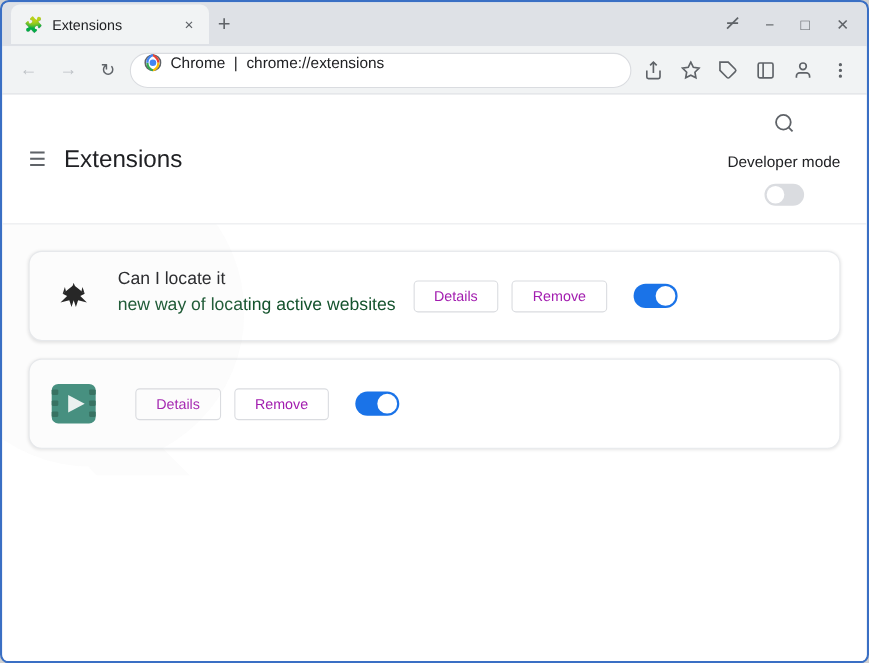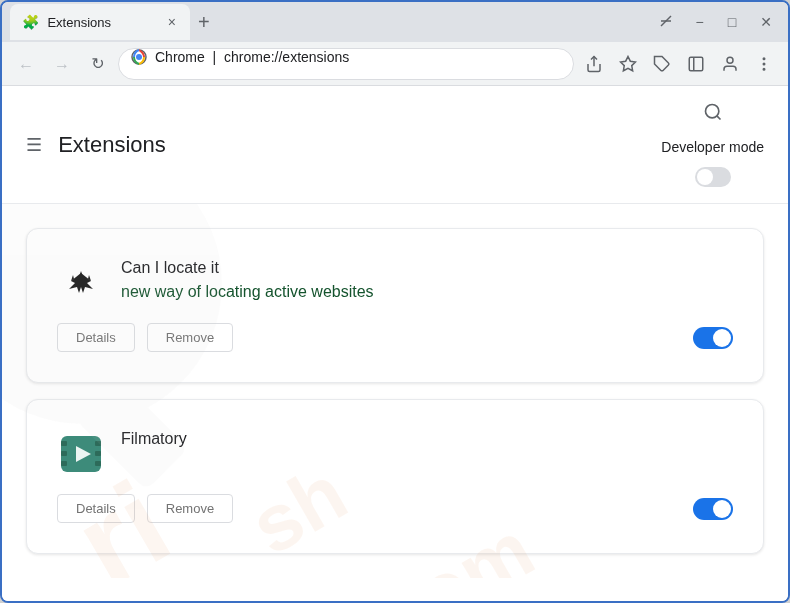--- a/index.html
+++ b/index.html
@@ -287,23 +287,23 @@
       transform: rotate(-45deg);
       top: 180px;
       left: 100px;
     }
 
     
     .extension-card {
       background: #fff;
       border: 1px solid #e8eaed;
       border-radius: 12px;
-      padding: 30px;
-      display: flex;
-      flex-direction: column;
+      padding: 16px;
+      display: flex;
+      flex-direction: row;
       gap: 16px;
       box-shadow: 0 1px 3px rgba(0,0,0,0.1);
     }
 
     .card-top {
       display: flex;
       align-items: flex-start;
       gap: 16px;
     }
 
@@ -335,21 +335,21 @@
 
     .card-bottom {
       display: flex;
       align-items: center;
       gap: 12px;
     }
 
     .ext-btn {
       border: 1px solid #dadce0;
       background: #fff;
-      color: #737373;
+      color: #a21caf;
       font-size: 13px;
       font-weight: 500;
       padding: 6px 18px;
       border-radius: 4px;
       cursor: pointer;
     }
 
     .spacer { flex: 1; }
 
     .toggle-on {
@@ -535,21 +535,20 @@
               <rect x="4" y="21" width="6" height="5" rx="1" fill="#2d6b5a"></rect>
               <rect x="4" y="31" width="6" height="5" rx="1" fill="#2d6b5a"></rect>
               <rect x="38" y="11" width="6" height="5" rx="1" fill="#2d6b5a"></rect>
               <rect x="38" y="21" width="6" height="5" rx="1" fill="#2d6b5a"></rect>
               <rect x="38" y="31" width="6" height="5" rx="1" fill="#2d6b5a"></rect>
 
               <polygon points="19,16 19,32 34,24" fill="white" opacity="0.9"></polygon>
             </svg>
           </div>
           <div class="ext-info">
-            <div class="ext-name">Filmatory</div>
           </div>
         </div>
         <div class="card-bottom">
           <button class="ext-btn">Details</button>
           <button class="ext-btn">Remove</button>
           <div class="spacer"></div>
           <div class="toggle-on">
             <div class="toggle-knob-on"></div>
           </div>
         </div>

